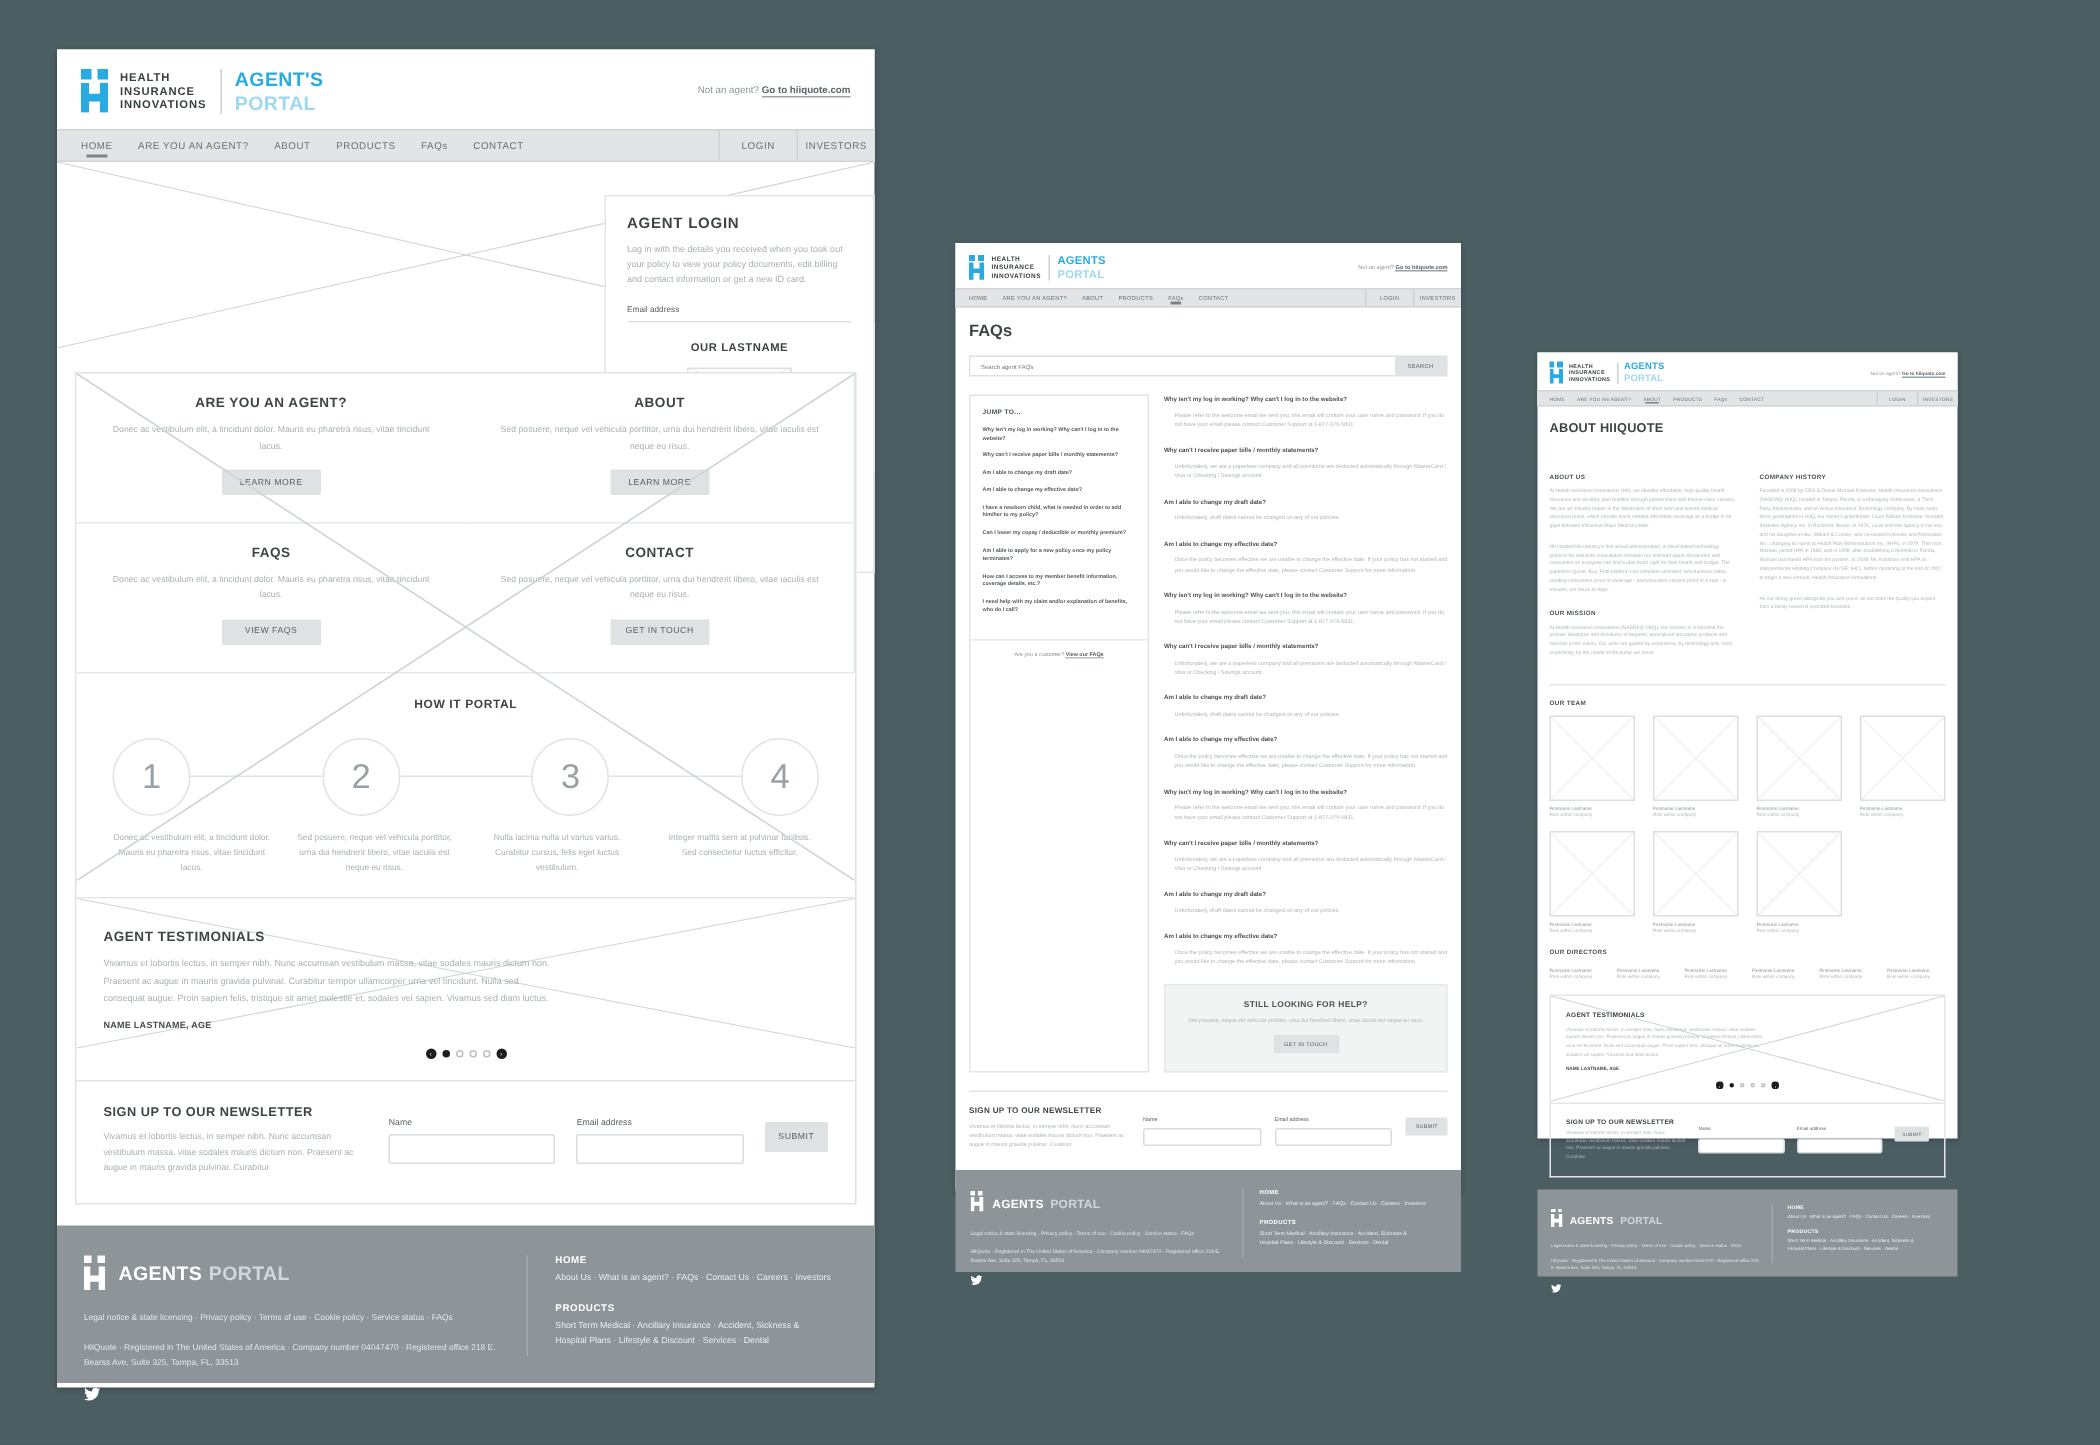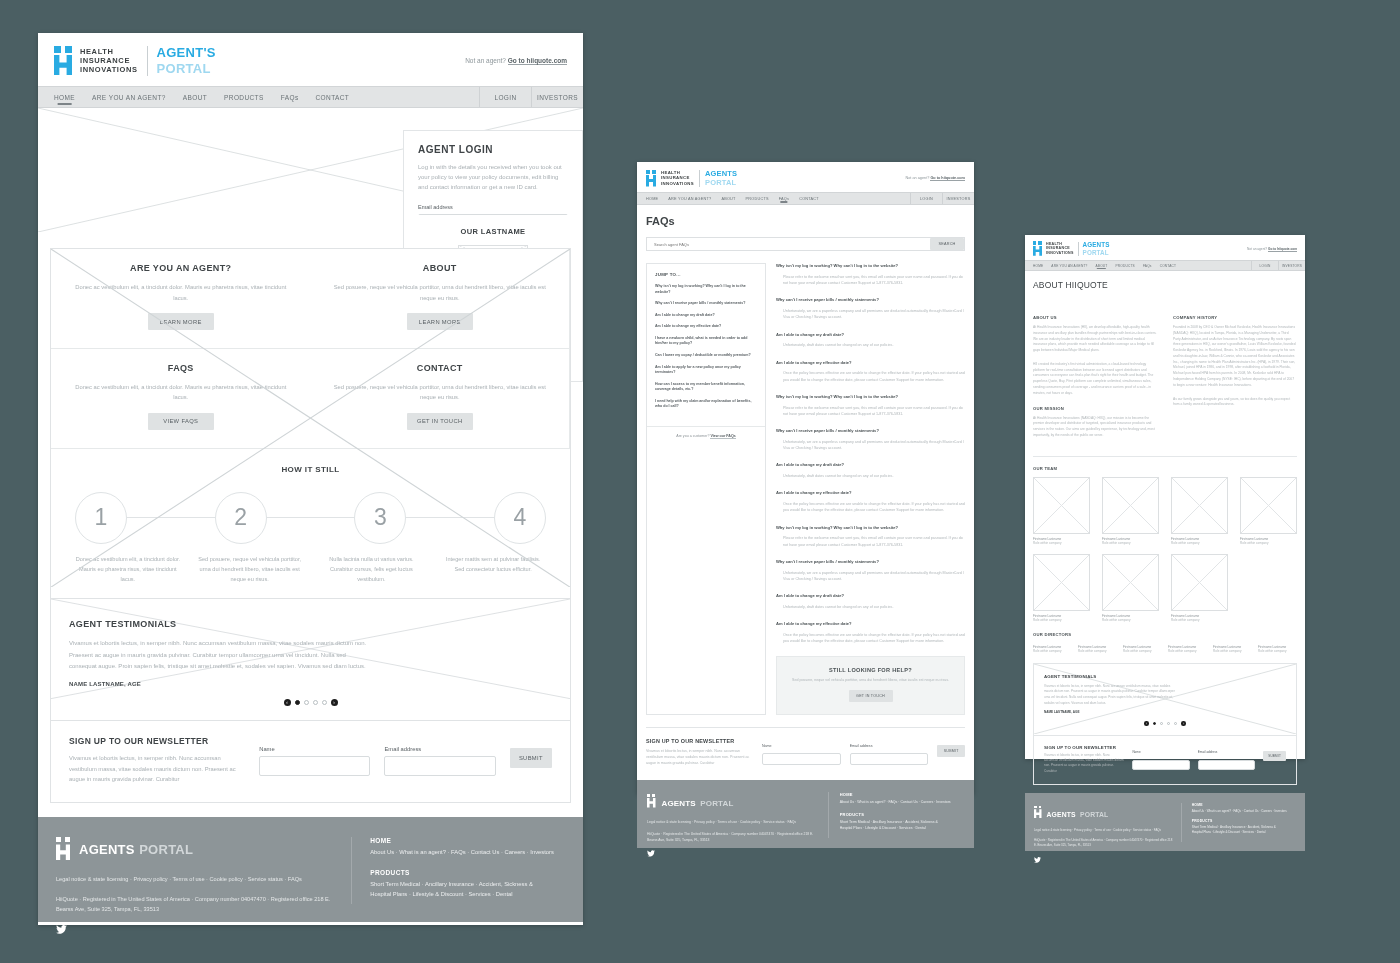--- a/index.html
+++ b/index.html
@@ -212,21 +212,21 @@
   #wf3 .logo-div { width:1px; height:14px; margin:0 4px; }
   #wf3 .ap-a, #wf3 .ap-b { font-size:6.3px; }
   #wf3 .not-agent { font-size:3.2px; }
   #wf3 .navbar { height:11px; }
   #wf3 .nav-left { padding-left:8px; gap:8px; }
   #wf3 .nav-item { font-size:3.2px; }
   #wf3 .nav-right .nav-item { width:27px; }
   #wf3 .nav-item.active::after { bottom:1px; height:1.4px; }
 
   #wf3 .body { padding:9px 8px 0 8px; }
-  #wf3 h1.page-title { font-size:8.5px; color:#3f4447; font-weight:normal; letter-spacing:.02em; margin-bottom:25px; }
+  #wf3 h1.page-title { font-size:8.5px; color:#3f4447; font-weight:bold; letter-spacing:.02em; margin-bottom:25px; }
   #wf3 .two { display:flex; gap:16px; }
   #wf3 .two > div { flex:1; }
   #wf3 h4.sub { font-size:4.2px; color:#4a5154; font-weight:bold; letter-spacing:.06em; margin-bottom:5px; }
   #wf3 p.body-p { font-size:3.3px; color:#b0b6b9; line-height:1.75; margin-bottom:8px; }
   #wf3 .rule { height:1px; background:#e4e7e9; margin:9px 0 9px 0; }
   #wf3 .team-grid { display:grid; grid-template-columns:repeat(4,1fr); gap:9px 12px; margin-top:6px; }
   #wf3 .tcard .ph { width:100%; aspect-ratio:1/1; }
   #wf3 .tname { font-size:3.1px; color:#8d9498; margin-top:3px; }
   #wf3 .trole { font-size:3.1px; color:#b0b6b9; }
   #wf3 .dir-grid { display:grid; grid-template-columns:repeat(6,1fr); gap:6px; margin-top:4px; }
@@ -357,21 +357,21 @@
       <div class="btn">VIEW FAQS</div>
     </div>
     <div class="cell">
       <h4>CONTACT</h4>
       <p>Sed posuere, neque vel vehicula porttitor, urna dui hendrerit libero, vitae iaculis est neque eu risus.</p>
       <div class="btn">GET IN TOUCH</div>
     </div>
   </div>
 
   <div class="hiw">
-    <h3>HOW IT STILL</h3>
+    <h3>HOW IT PORTAL</h3>
     <div class="steps">
       <div class="circ">1</div>
       <div class="cline"></div>
       <div class="circ">2</div>
       <div class="cline"></div>
       <div class="circ">3</div>
       <div class="cline"></div>
       <div class="circ">4</div>
     </div>
     <div class="stexts">

